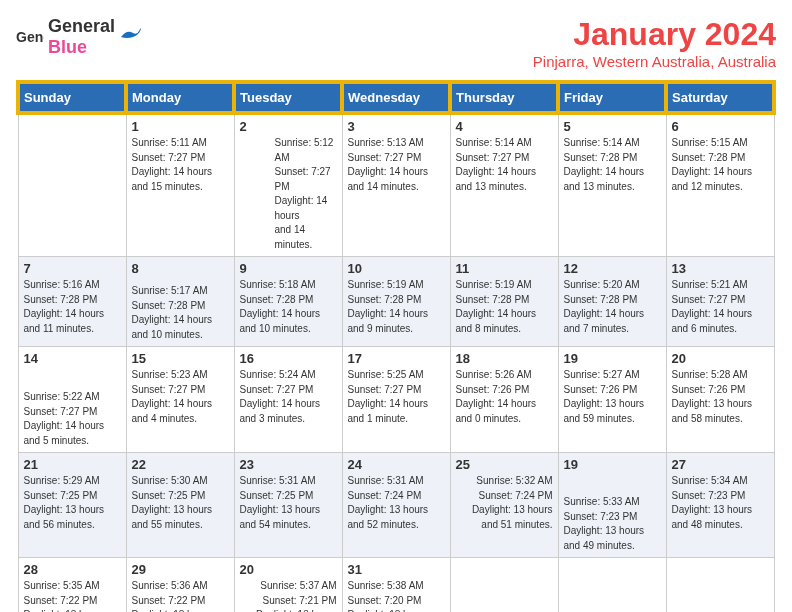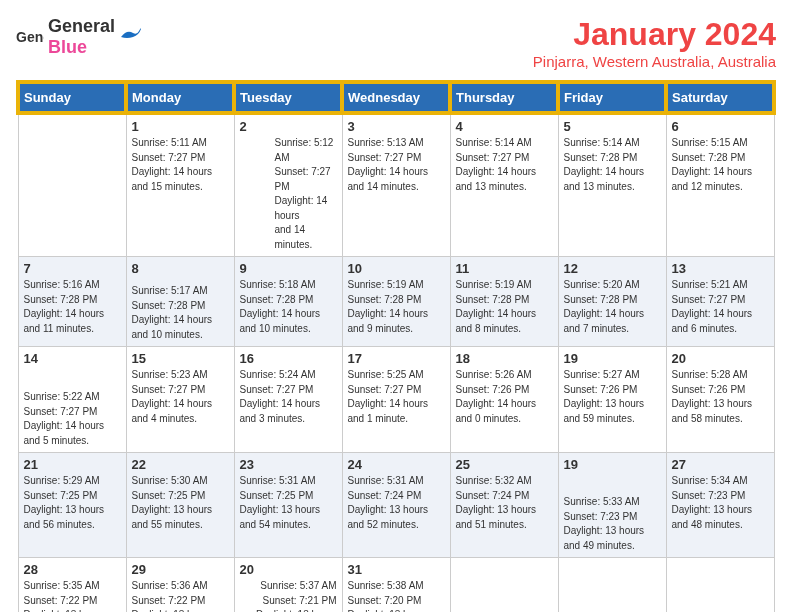--- a/index.html
+++ b/index.html
@@ -298,21 +298,21 @@
         </td>
         <td>
           <span class="day-number">24</span>
           <div class="day-info" style="white-space: pre-line;">Sunrise: 5:31 AM
 Sunset: 7:24 PM
 Daylight: 13 hours
 and 52 minutes.</div>
         </td>
         <td>
           <span class="day-number">25</span>
-          <div class="day-info" style="white-space: pre-line;">Sunrise: 5:32 AM
+          <div class="day-info" style="white-space: pre-line; text-align: right;">Sunrise: 5:32 AM
 Sunset: 7:24 PM
 Daylight: 13 hours
 and 51 minutes.</div>
         </td>
         <td>
           <span class="day-number">19</span>
           <div class="day-info" style="white-space: pre-line; margin-top: 23px;">Sunrise: 5:33 AM
 Sunset: 7:23 PM
 Daylight: 13 hours
 and 49 minutes.</div>

